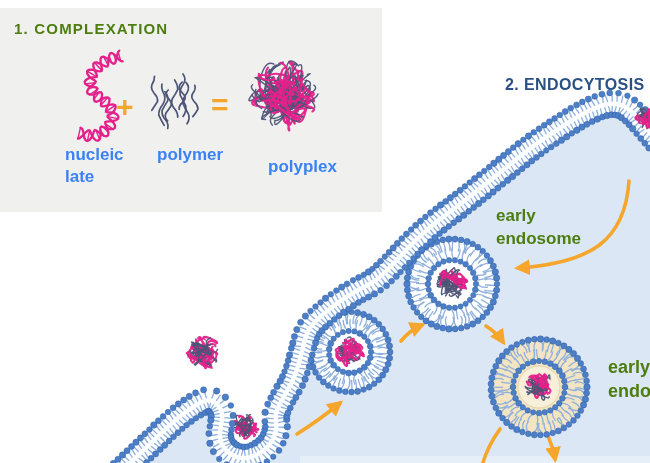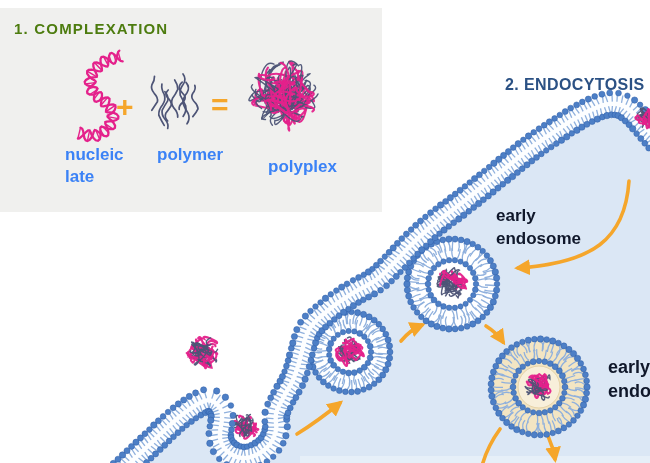--- a/index.html
+++ b/index.html
@@ -23,21 +23,21 @@
   }
   .cap-nucleic{left:45px;top:144px;}
   .cap-cationic{left:137px;top:144px;}
   .cap-polyplex{left:248px;top:156px;}
   .op{
     position:absolute;color:#f5a62b;font-size:30px;font-weight:bold;line-height:30px;
   }
   .op-plus{left:116px;top:92px;}
   .op-eq{left:211px;top:90px;}
   .lbl{
-    font-size:17px;font-weight:bold;color:#0f172a;line-height:23px;
+    font-size:17px;font-weight:bold;color:#4d7c0f;line-height:23px;
   }
   .lbl-early{left:496px;top:204px;}
   .lbl-late{left:608px;top:355px;font-size:18px;line-height:24px;}
 </style>
 </head>
 <body>
 
 <div class="panel"></div>
 
 <svg id="scene" viewBox="0 0 650 463" width="650" height="463">

